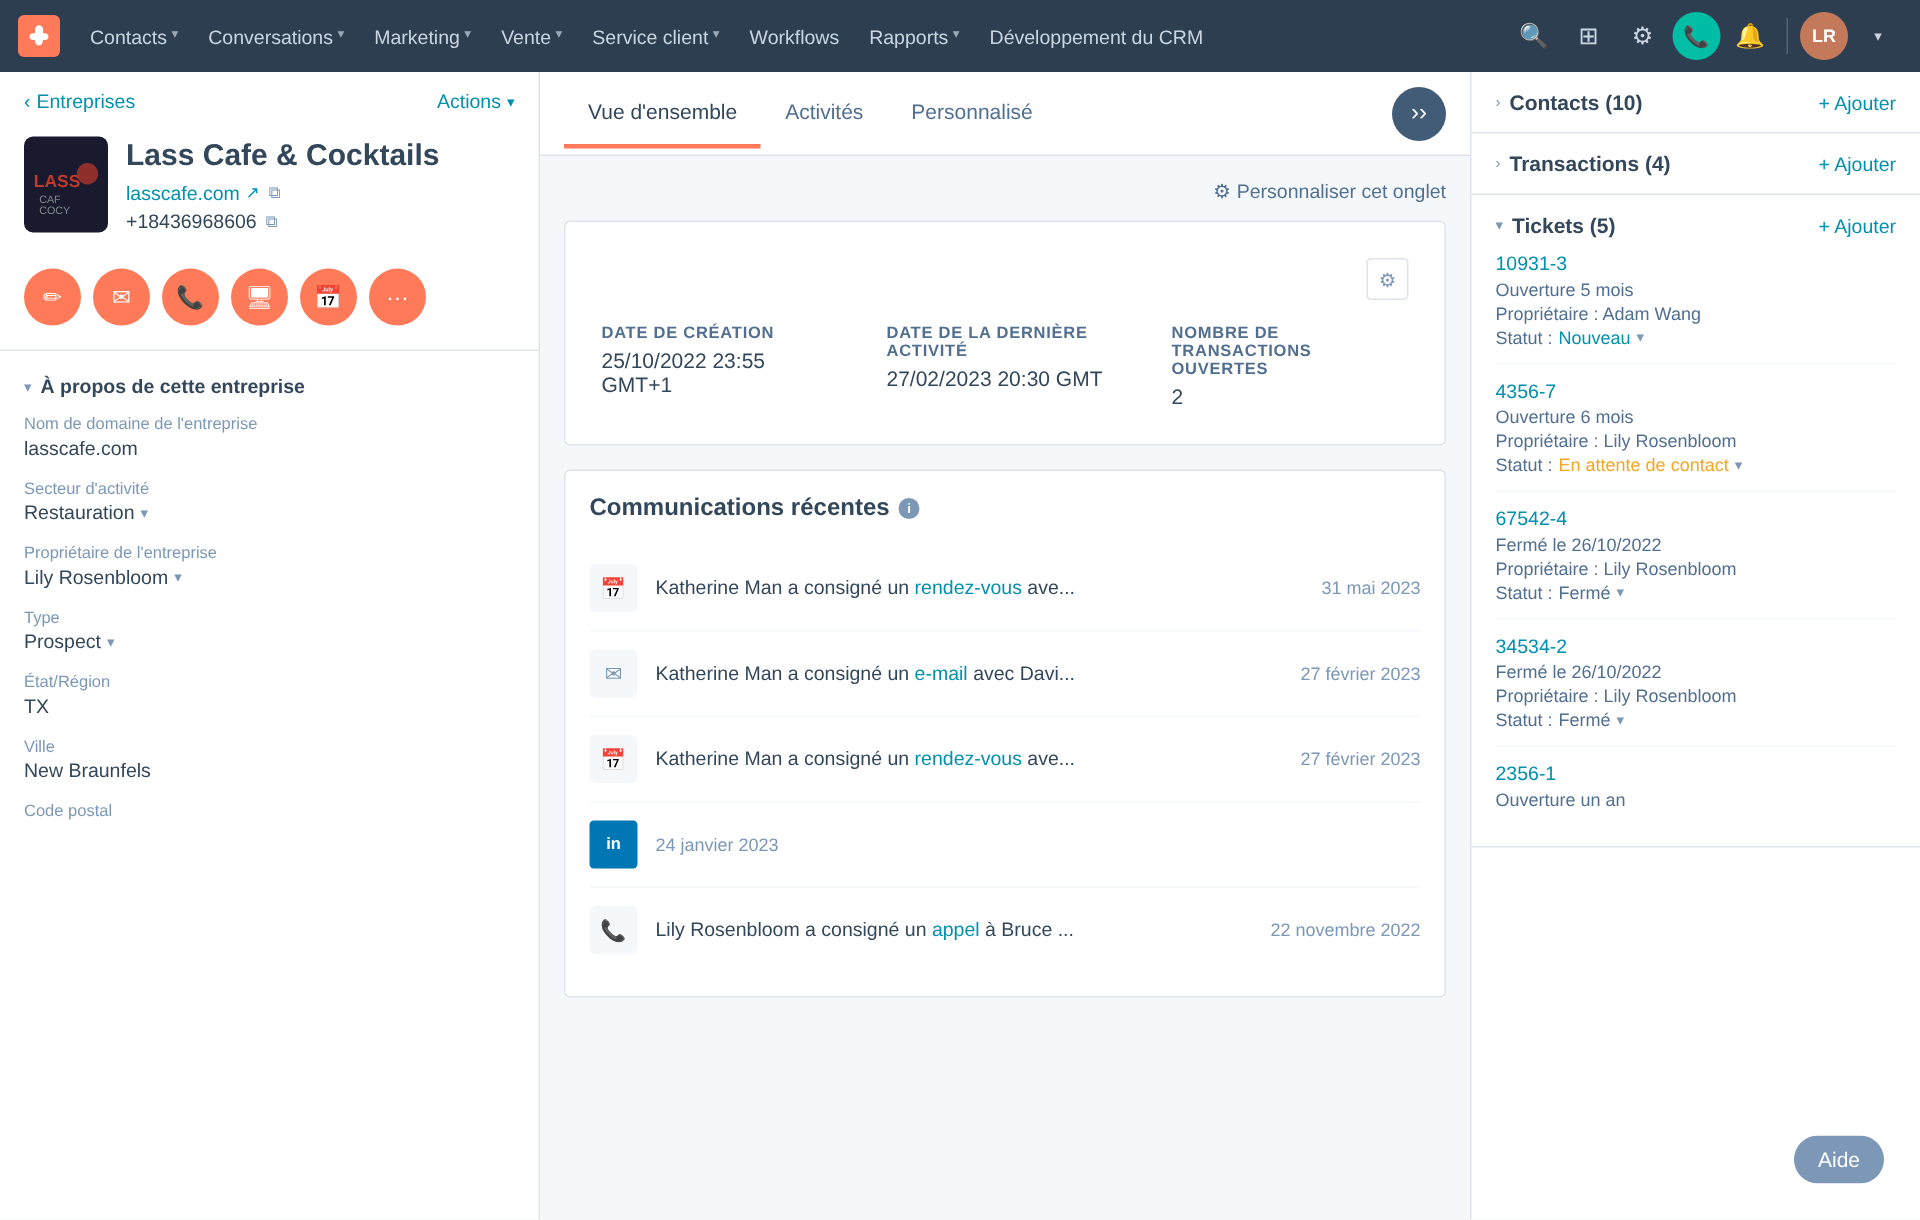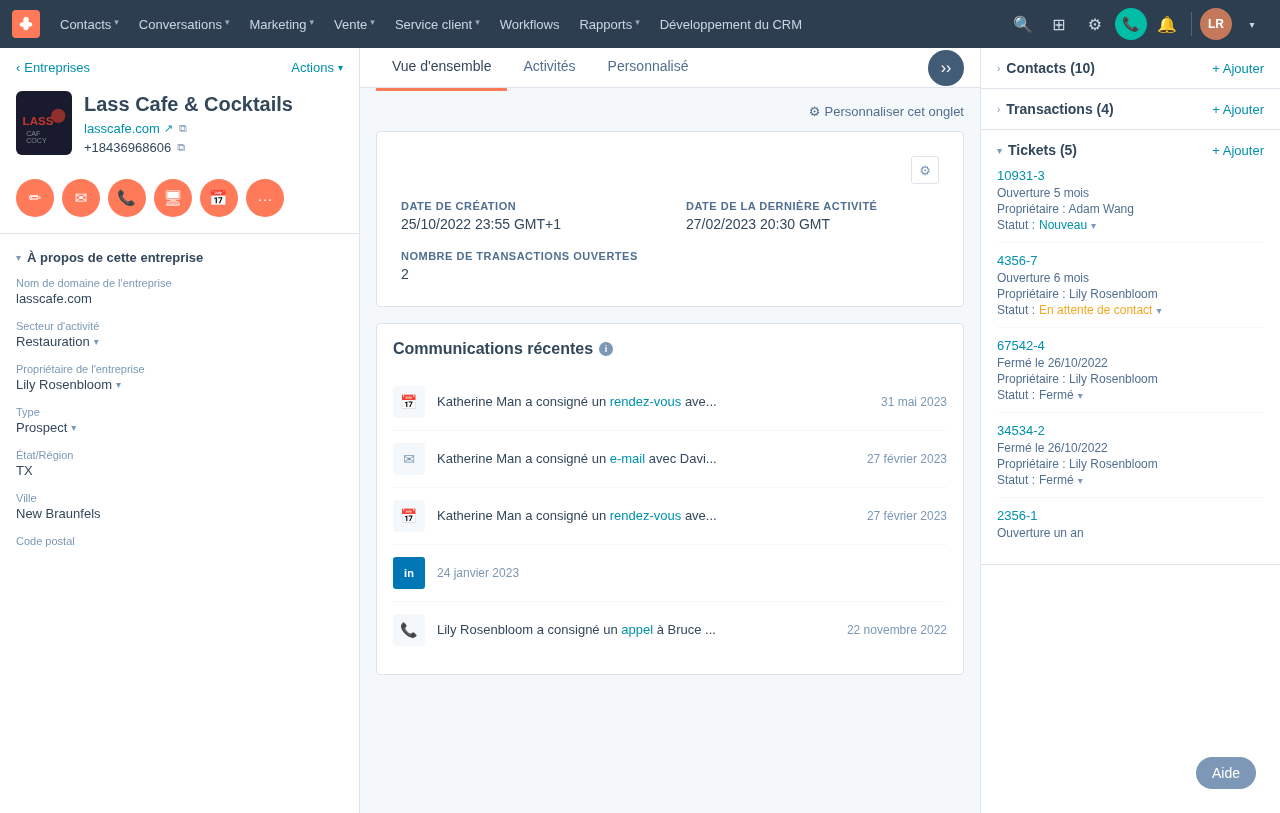--- a/index.html
+++ b/index.html
@@ -179,21 +179,21 @@
       overflow-y: auto;
       background: #f5f8fa;
     }
 
     .tabs-bar {
       background: #fff;
       border-bottom: 1px solid #dfe3eb;
       display: flex;
       align-items: center;
       padding: 12px 16px;
-      height: 40px;
+      height: 56px;
     }
     .tab {
       padding: 14px 16px;
       font-size: 14px;
       color: #516f90;
       cursor: pointer;
       border-bottom: 3px solid transparent;
       white-space: nowrap;
     }
     .tab.active {
@@ -239,22 +239,22 @@
       width: 28px; height: 28px;
       border: 1px solid #dfe3eb;
       border-radius: 3px;
       display: flex; align-items: center; justify-content: center;
       cursor: pointer;
       color: #7c98b6;
       font-size: 13px;
     }
     .info-grid {
       display: grid;
-      grid-template-columns: 1fr 1fr;
-      gap: 18px 32px;
+      grid-template-columns: 1fr 1fr 1fr;
+      gap: 32px 32px;
     }
     .info-field-label {
       font-size: 11px;
       font-weight: 600;
       color: #516f90;
       text-transform: uppercase;
       letter-spacing: 0.5px;
       margin-bottom: 4px;
     }
     .info-field-value {

